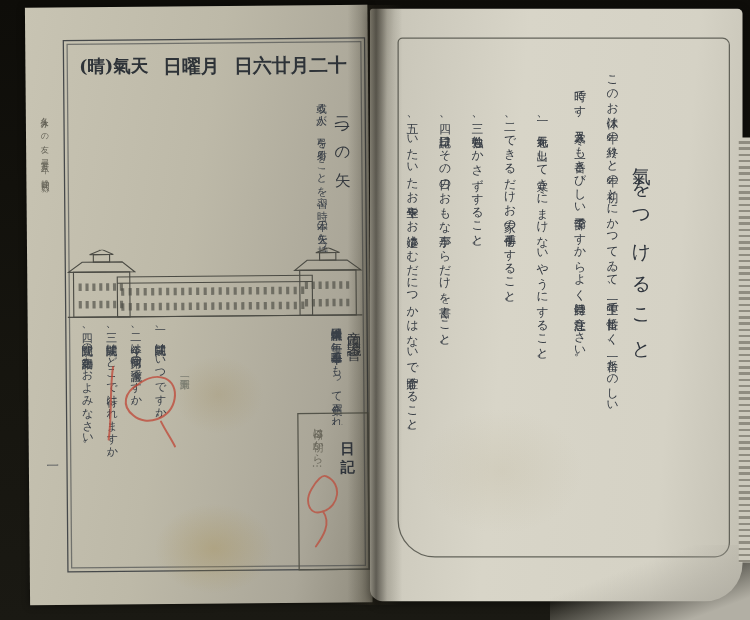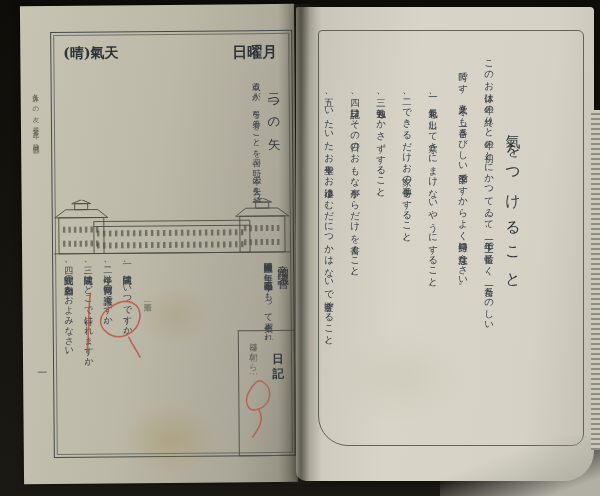--- a/index.html
+++ b/index.html
@@ -80,20 +80,21 @@
 
     <div class="abs content-box"></div>
 
     <div class="abs header-box">
       <div class="header-inner">
         <span class="hdr-weather">
           <span>(晴)</span>
           <span>氣天</span>
         </span>
         <span>日曜月</span>
+        <span>日六廿月二十</span>
       </div>
     </div>
 
     <div class="abs vtext caption">冬休みの友　尋常六年　静岡縣</div>
 
     <div class="abs page-num">一</div>
 
     <div class="abs vtext story">
       <div class="story-title">二つの矢</div>
       <div>或る人が、弓を射ることを習ふ時、二本の矢を持って的に向ひました。その時先生は、「初めて弓を習ふ人は、二つの矢を持ってはならぬ。後の矢をたのみにして、初の矢になほざりの心が起る。いつも只この一矢で當てようと思へ。」といはれたさうです。僅か二つの矢、師の前で其の一つをなほざりにしようとは思ひもよらぬことですけれども、あとの矢をたのみにして、自然に油斷が出來るものです。勉強するにも、明日には明日があるからと思って、つい怠りなまけるものです。ですから其の時其の時の勉強、其の日其の日の仕事は決して後へのばしてはなりません。</div>

